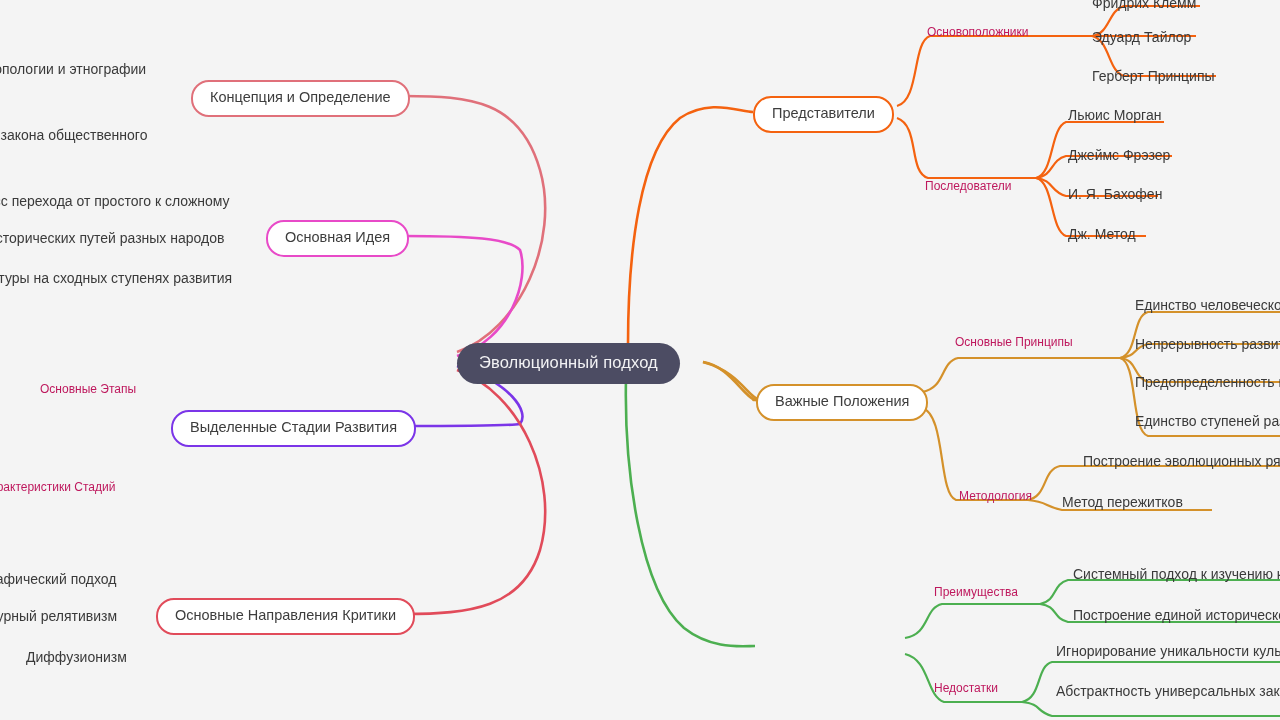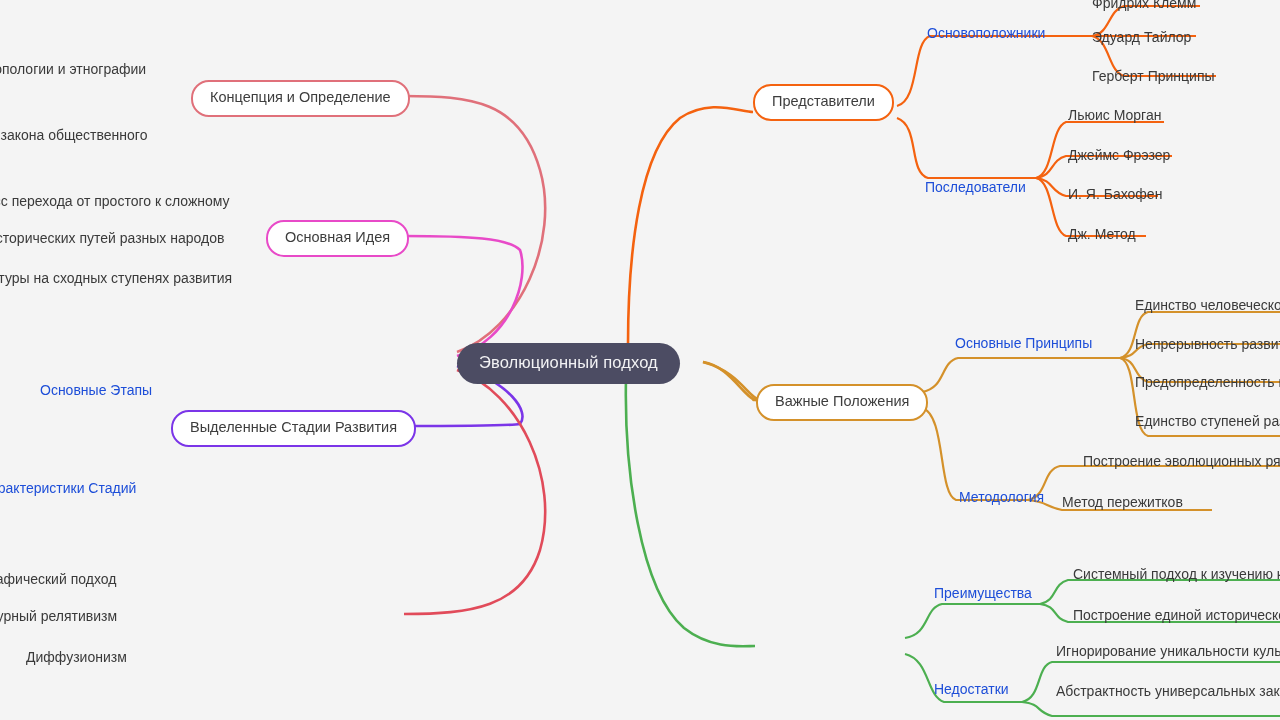--- a/index.html
+++ b/index.html
@@ -41,22 +41,22 @@
     background: #ffffff;
     border: 2px solid #4c1d95;
     border-radius: 18px;
     padding: 8px 17px 10px 17px;
     font-size: 14.5px;
   }
   
   .sub-node {
     background: transparent;
     padding: 0 2px 3px 2px;
-    font-size: 14px;
-    color: #1d4ed8;
+    font-size: 12px;
+    color: #be185d;
   }
   
   .leaf-node {
     background: transparent;
     padding: 0 2px 3px 2px;
     font-size: 14px;
     color: #3a3a3a;
   }
 </style>
 </head>
@@ -112,22 +112,23 @@
 
     <path d="M1022,702 C1042,698 1036,666 1052,662 L1280,662" fill="none" stroke="#4caf50" stroke-width="2.2"></path>
     <path d="M1022,702 C1042,704 1036,712 1052,716 L1280,716" fill="none" stroke="#4caf50" stroke-width="2.2"></path>
   </svg>
 
   <div class="node root-node" style="left: 457px; top: 343px; background: rgb(76, 76, 99); color: rgb(242, 242, 244);">Эволюционный подход</div>
 
   <div class="node branch-node" style="left:191px; top:80px; border-color:#e0707a;">Концепция и Определение</div>
   <div class="node branch-node" style="left:266px; top:220px; border-color:#e84ac8;">Основная Идея</div>
   <div class="node branch-node" style="left:171px; top:410px; border-color:#7b35e8;">Выделенные Стадии Развития</div>
+  <div class="node branch-node" style="left:156px; top:598px; border-color:#e14b5a;">Основные Направления Критики</div>
 
-  <div class="node branch-node" style="left:753px; top:84px; border-color:#f4620f;">Представители</div>
+  <div class="node branch-node" style="left:753px; top:96px; border-color:#f4620f;">Представители</div>
   <div class="node branch-node" style="left:756px; top:384px; border-color:#d4912a;">Важные Положения</div>
 
   <div class="node leaf-node" style="left:-22px; top:62px;">тропологии и этнографии</div>
   <div class="node leaf-node" style="left:-18px; top:128px;">го закона общественного</div>
 
   <div class="node leaf-node" style="left:-16px; top:194px;">есс перехода от простого к сложному</div>
   <div class="node leaf-node" style="left:-14px; top:231px;">исторических путей разных народов</div>
   <div class="node leaf-node" style="left:-18px; top:271px;">льтуры на сходных ступенях развития</div>
 
   <div class="node sub-node" style="left:38px; top:383px;">Основные Этапы</div>

